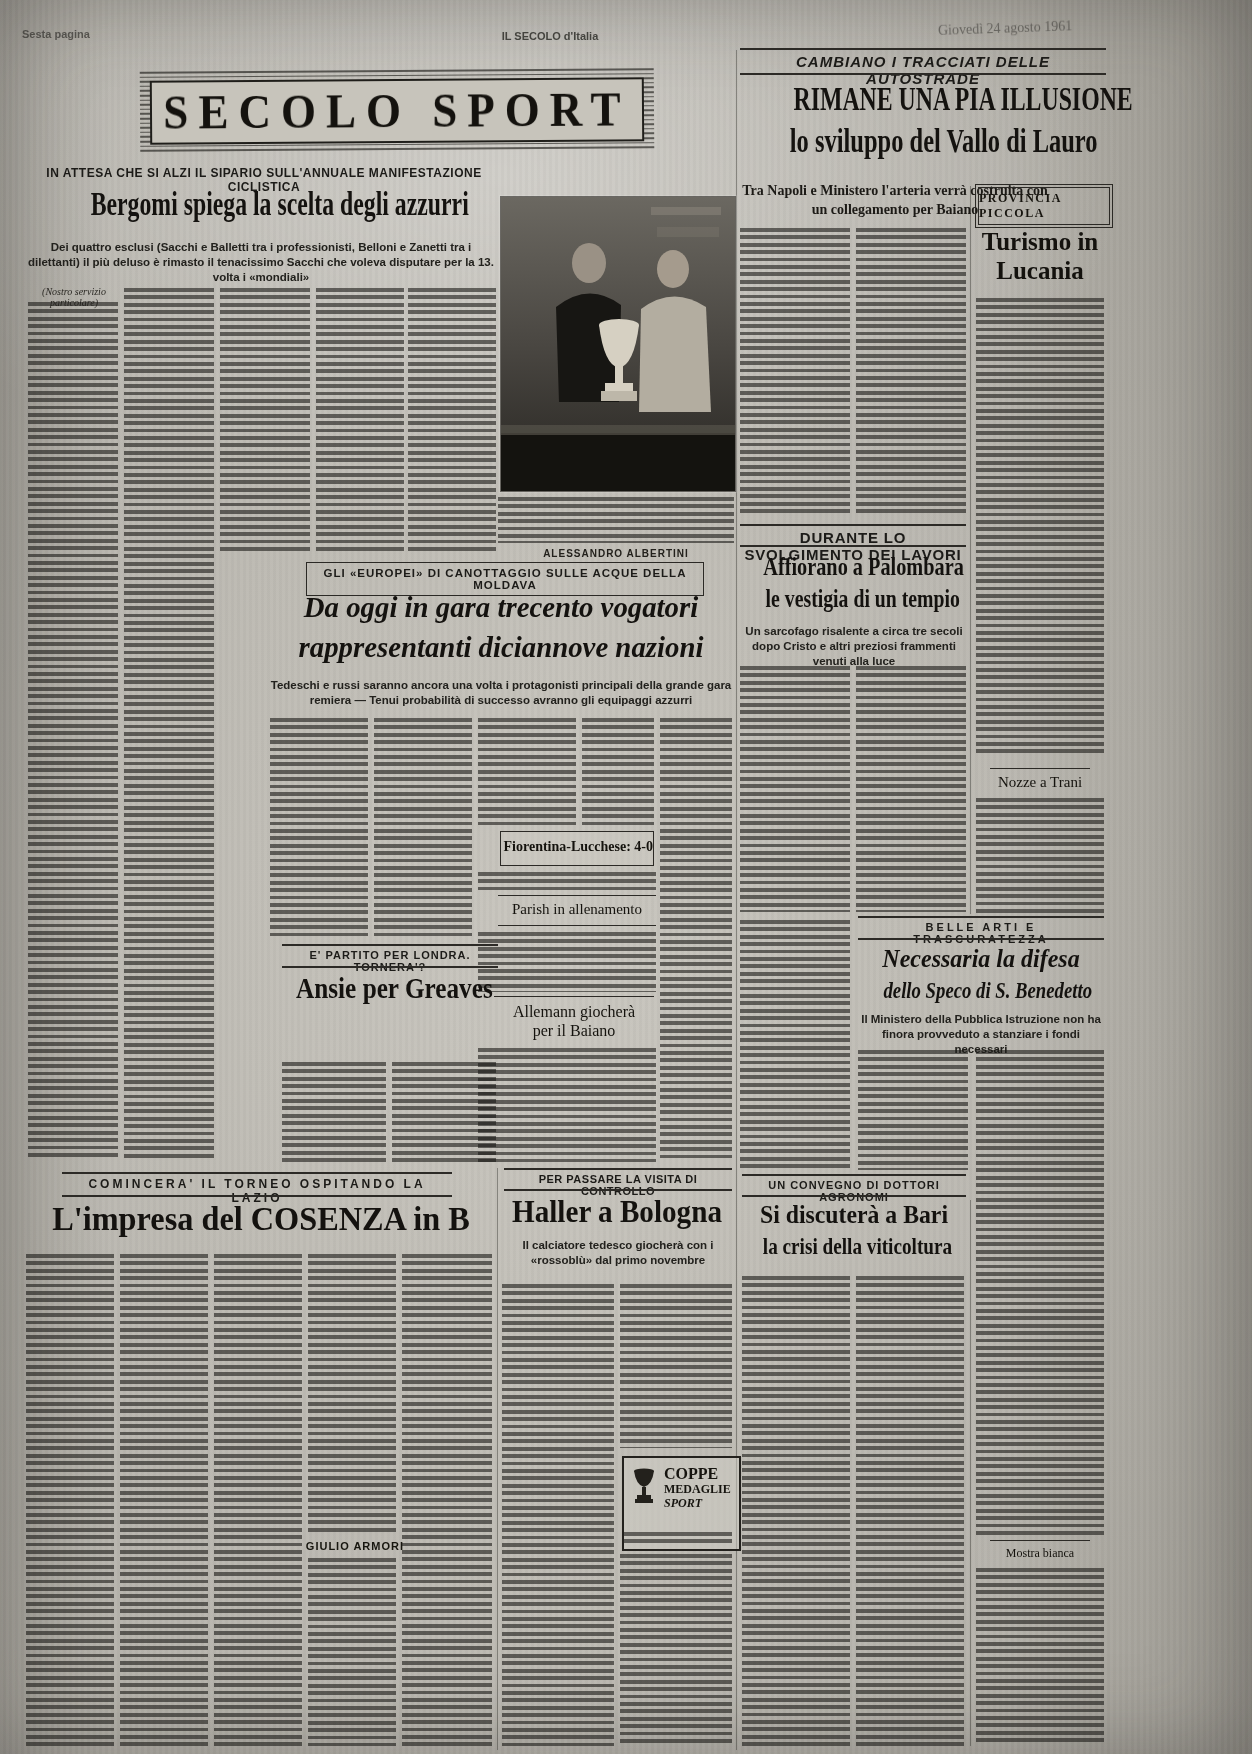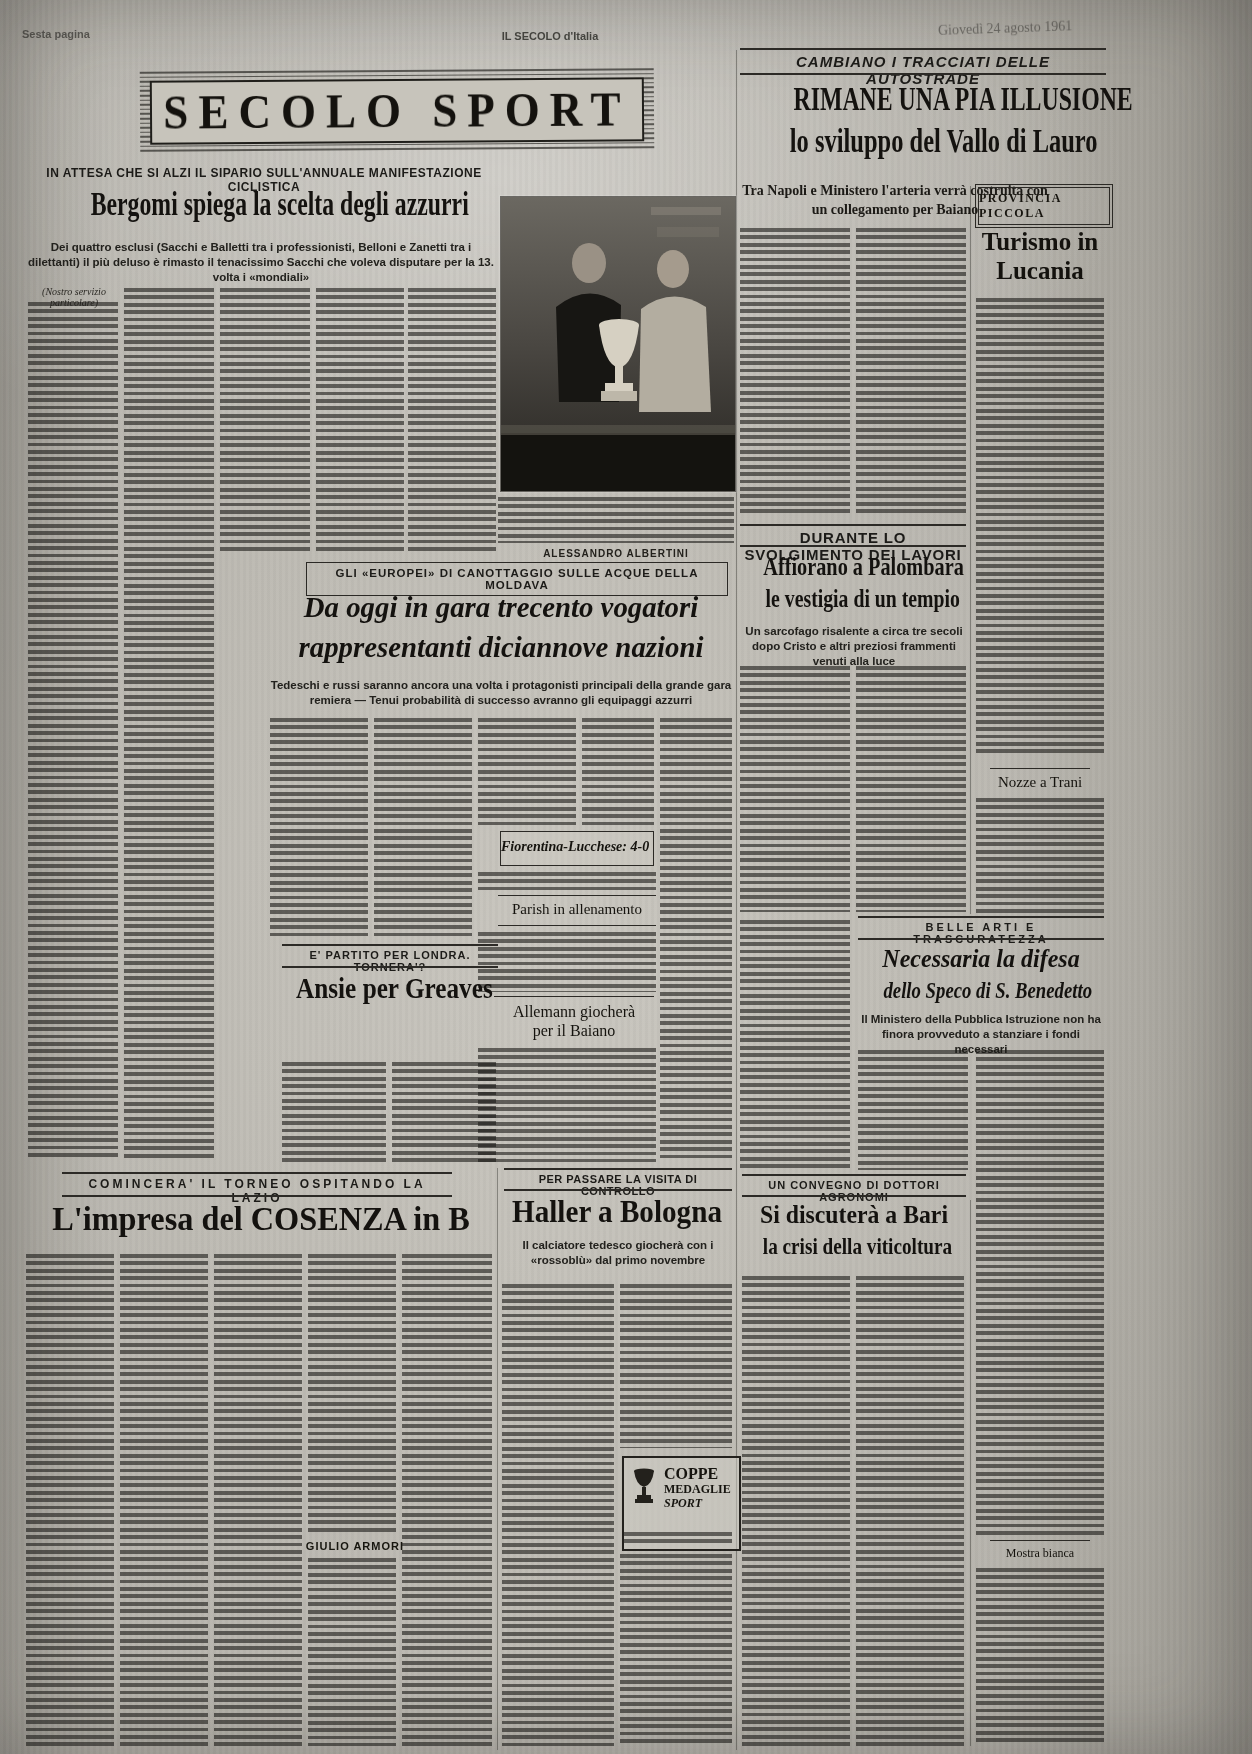--- a/index.html
+++ b/index.html
@@ -15,21 +15,21 @@
   }
   .grain{position:absolute;inset:0;background:repeating-linear-gradient(90deg, rgba(255,255,255,.02) 0 3px, rgba(0,0,0,.02) 3px 6px);pointer-events:none}
   .abs{position:absolute}
   .serif{font-family:"Liberation Serif",serif}
   .hl{font-family:"Liberation Serif",serif;font-weight:700;color:#14120f;white-space:nowrap;text-align:center;line-height:1;transform-origin:center}
   .kick{font-weight:700;color:#1c1b18;text-align:center;font-family:"Liberation Sans",sans-serif}
   .sub{font-weight:700;color:#22211d;text-align:center;font-family:"Liberation Sans",sans-serif;line-height:1.3}
   .ts{position:absolute;background-image:repeating-linear-gradient(180deg, rgba(26,25,22,.60) 0px, rgba(26,25,22,.60) 3.8px, rgba(0,0,0,0) 3.8px, rgba(0,0,0,0) 7.4px);filter:blur(.45px);}
   .rule{position:absolute;background:#2c2a26}
   .vrule{position:absolute;width:1px;background:rgba(38,36,31,.38)}
-  .boxhead{position:absolute;border:1.5px solid #2b2925;text-align:left;font-family:"Liberation Serif",serif;font-weight:700;font-style:italic;color:#15130e;background:rgba(210,207,199,.35)}
+  .boxhead{position:absolute;border:1.5px solid #2b2925;text-align:right;font-family:"Liberation Serif",serif;font-weight:700;color:#15130e;background:rgba(210,207,199,.35)}
   .smallhead{position:absolute;text-align:center;font-family:"Liberation Serif",serif;font-weight:400;color:#15130e;white-space:nowrap}
   .masthead-frame{position:absolute;left:140px;top:70px;width:514px;height:82px;
     background:repeating-linear-gradient(180deg, rgba(32,31,27,.66) 0 1.6px, rgba(0,0,0,0) 1.6px 4.6px);
     filter:blur(.2px);transform:rotate(-.4deg)}
   .masthead-inner{position:absolute;left:10px;top:9px;right:10px;bottom:9px;background:#c7c4bb;border:2px solid #1f1e1a;display:flex;align-items:center;justify-content:center}
   .masthead-title{font-family:"Liberation Serif",serif;font-weight:700;font-size:45px;letter-spacing:10px;color:#14120e;transform:scaleY(1.06);white-space:nowrap}
   .pbox{position:absolute;border:4px double #2b2925;display:flex;align-items:center;justify-content:center;font-family:"Liberation Serif",serif;font-weight:700;font-size:12px;letter-spacing:1.5px;color:#17150f}
   .photo{position:absolute;border:1px solid rgba(25,24,20,.55);box-shadow:0 0 0 1px rgba(255,255,255,.12)}
   .adbox{position:absolute;border:2px solid #23211d;background:rgba(208,205,197,.5);display:flex;align-items:flex-start;gap:7px;padding:7px 6px 16px 7px}
   .adtext{display:flex;flex-direction:column;line-height:1.15}
@@ -107,21 +107,21 @@
         <rect x="104" y="186" width="28" height="8"></rect>
         <rect x="100" y="194" width="36" height="10" fill="#bdb7a9"></rect>
       </g>
       <rect y="236" width="234" height="58" fill="#14130f"></rect>
       <rect y="228" width="234" height="10" fill="#55524a" opacity=".7"></rect>
     </svg>
   </div>
   <div class="ts" style="left:498px;top:497px;width:236px;height:46px"></div>
   <div class="abs" style="left:498px;top:548px;width:236px;text-align:center;font-size:10px;font-weight:700;letter-spacing:1px;color:#23211c">ALESSANDRO ALBERTINI</div>
 
-  <div class="abs kick" style="left:306px;top:562px;width:396px;font-size:11.5px;letter-spacing:1px;border:1.5px solid #2b2925;padding:4px 12px">GLI «EUROPEI» DI CANOTTAGGIO SULLE ACQUE DELLA MOLDAVA</div>
+  <div class="abs kick" style="left:306px;top:562px;width:396px;font-size:11.5px;letter-spacing:1px;border:1.5px solid #2b2925;padding:4px 0">GLI «EUROPEI» DI CANOTTAGGIO SULLE ACQUE DELLA MOLDAVA</div>
   <div class="hl abs" style="left:268px;top:592px;width:466px;font-size:30px;font-style:italic;transform:scaleX(.96)">Da oggi in gara trecento vogatori</div>
   <div class="hl abs" style="left:268px;top:632px;width:466px;font-size:30px;font-style:italic;transform:scaleX(.96)">rappresentanti diciannove nazioni</div>
   <div class="sub abs" style="left:270px;top:678px;width:462px;font-size:11.5px">Tedeschi e russi saranno ancora una volta i protagonisti principali della grande gara remiera — Tenui probabilità di successo avranno gli equipaggi azzurri</div>
   <div class="ts" style="left:270px;top:718px;width:98px;height:222px"></div>
   <div class="ts" style="left:374px;top:718px;width:98px;height:222px"></div>
   <div class="ts" style="left:478px;top:718px;width:98px;height:108px"></div>
   <div class="ts" style="left:582px;top:718px;width:72px;height:108px"></div>
   <div class="ts" style="left:660px;top:718px;width:72px;height:444px"></div>
 
   <div class="boxhead" style="left:500px;top:831px;width:152px;height:26px;font-size:14px;padding-top:7px">Fiorentina-Lucchese: 4-0</div>

